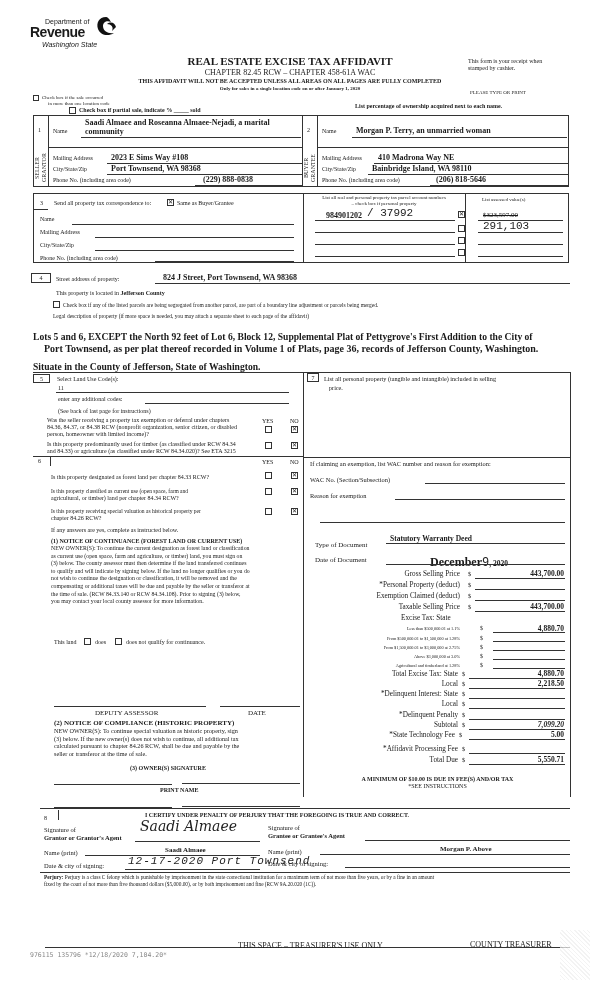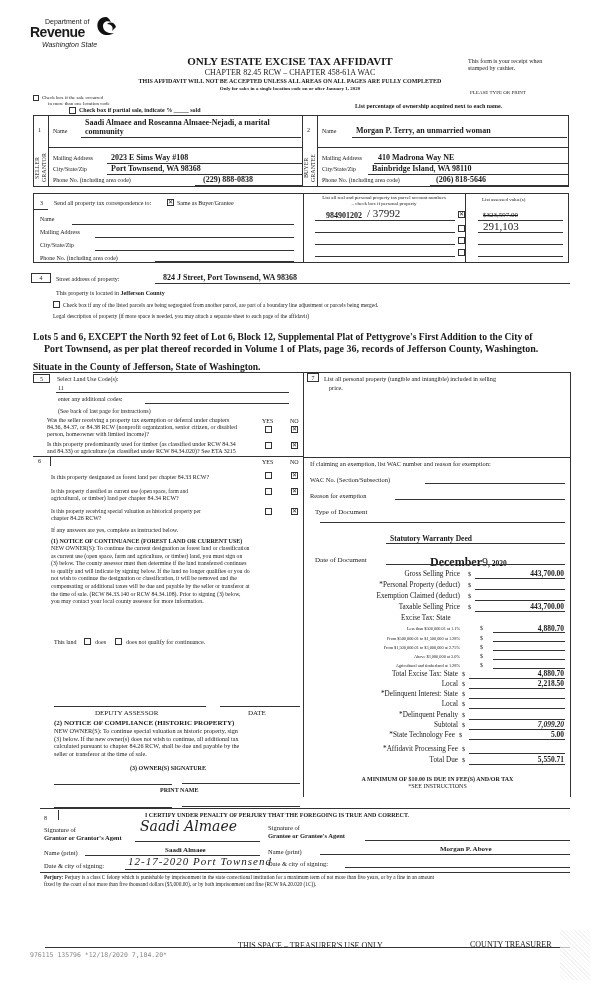--- a/index.html
+++ b/index.html
@@ -8,40 +8,40 @@
   .abs { position: absolute; }
   .tiny { font-size: 5px; }
   .sm { font-size: 6px; }
   .bold { font-weight: bold; }
   .line { border-bottom: 1px solid #333; position: absolute; height: 0; }
   .vline { border-left: 1px solid #333; position: absolute; width: 0; }
   .box { border: 1px solid #333; position: absolute; }
   .cb { display: inline-block; width: 7px; height: 7px; border: 1px solid #333; position: absolute; font-size: 6px; line-height: 5px; text-align: center; }
   .cb.checked::after { content: "\2715"; font-size: 6px; }
   .val { font-family: "Liberation Serif", serif; font-weight: bold; font-size: 8px; position: absolute; white-space: nowrap; }
-  .hand { font-family: Liberation Serif, serif; color: #222; position: absolute; white-space: nowrap; }
+  .hand { font-family: Liberation Mono, monospace; color: #222; position: absolute; white-space: nowrap; }
   .lbl { position: absolute; white-space: nowrap; font-size: 6px; }
   .vert { position: absolute; writing-mode: vertical-rl; transform: rotate(180deg); font-size: 6px; text-align: center; line-height: 7px; }
   .right { text-align: right; }
   .center { text-align: center; }
 </style>
 </head>
 <body>
 
 <div class="abs" style="left:30px;top:15px;width:100px;height:40px;">
   <div class="abs" style="left:15px;top:3px;font-family:'Liberation Sans',sans-serif;font-size:7px;">Department of</div>
   <div class="abs" style="left:0;top:9px;font-family:'Liberation Sans',sans-serif;font-size:14px;font-weight:bold;letter-spacing:-0.5px;">Revenue</div>
   <div class="abs" style="left:12px;top:26px;font-family:'Liberation Sans',sans-serif;font-size:7px;font-style:italic;">Washington State</div>
   <svg class="abs" style="left:64px;top:0;" width="24" height="24" viewBox="0 0 24 24">
     <path d="M12 2 C5 2 2 8 4 14 C6 20 14 22 20 18 C14 19 9 16 9 11 C9 7 13 5 17 7 C15 3 13 2 12 2 Z" fill="#111"></path>
     <path d="M13 9 C17 9 20 12 18 16 L22 12 C21 8 17 6 13 9 Z" fill="#111"></path>
   </svg>
 </div>
 
-<div class="abs bold center" style="left:160px;top:55px;width:260px;font-size:11px;">ONLY ESTATE EXCISE TAX AFFIDAVIT</div>
+<div class="abs bold center" style="left:160px;top:55px;width:260px;font-size:11px;">REAL ESTATE EXCISE TAX AFFIDAVIT</div>
 <div class="abs center" style="left:160px;top:68px;width:260px;font-size:8px;">CHAPTER 82.45 RCW – CHAPTER 458-61A WAC</div>
 <div class="abs bold center" style="left:95px;top:78px;width:390px;font-size:6px;">THIS AFFIDAVIT WILL NOT BE ACCEPTED UNLESS ALL AREAS ON ALL PAGES ARE FULLY COMPLETED</div>
 <div class="abs bold center" style="left:160px;top:86px;width:260px;font-size:5px;">Only for sales in a single location code on or after January 1, 2020</div>
 <div class="abs sm" style="left:468px;top:58px;">This form is your receipt when</div>
 <div class="abs sm" style="left:468px;top:65px;">stamped by cashier.</div>
 <div class="abs tiny" style="left:470px;top:90px;">PLEASE TYPE OR PRINT</div>
 
 <span class="cb" style="left:33px;top:95px;width:6px;height:6px;"></span>
 <div class="abs tiny" style="left:42px;top:95px;">Check box if the sale occurred</div>
 <div class="abs tiny" style="left:48px;top:101px;">in more than one location code</div>
@@ -228,21 +228,21 @@
 <div class="abs" style="left:310px;top:395px;width:255px;height:60px;"></div>
 <div class="line" style="left:303px;top:457px;width:267px;"></div>
 
 <div class="lbl" style="left:310px;top:460px;font-size:6.4px;">If claiming an exemption, list WAC number and reason for exemption:</div>
 <div class="lbl" style="left:310px;top:476px;font-size:6.4px;">WAC No. (Section/Subsection)</div>
 <div class="line" style="left:425px;top:483px;width:140px;"></div>
 <div class="lbl" style="left:310px;top:492px;font-size:6.4px;">Reason for exemption</div>
 <div class="line" style="left:395px;top:499px;width:170px;"></div>
 <div class="line" style="left:320px;top:522px;width:245px;"></div>
 
-<div class="lbl" style="left:315px;top:508px;font-size:7px;">Type of Document</div>
+<div class="lbl" style="left:315px;top:541px;font-size:7px;">Type of Document</div>
 <div class="val" style="left:390px;top:534px;font-size:7.5px;">Statutory Warranty Deed</div>
 <div class="line" style="left:386px;top:543px;width:179px;"></div>
 <div class="lbl" style="left:315px;top:556px;font-size:7px;">Date of Document</div>
 <div class="abs" style="left:390px;top:552px;white-space:nowrap;">
   <span class="bold" style="font-size:12px;margin-left:40px;">December</span><span class="hand" style="position:relative;font-size:12px;">9</span><span class="bold" style="font-size:7.5px;">, 2020</span>
 </div>
 <div class="line" style="left:386px;top:564px;width:179px;"></div>
 
 <div class="abs" style="left:305px;top:570px;width:265px;height:240px;">
 

